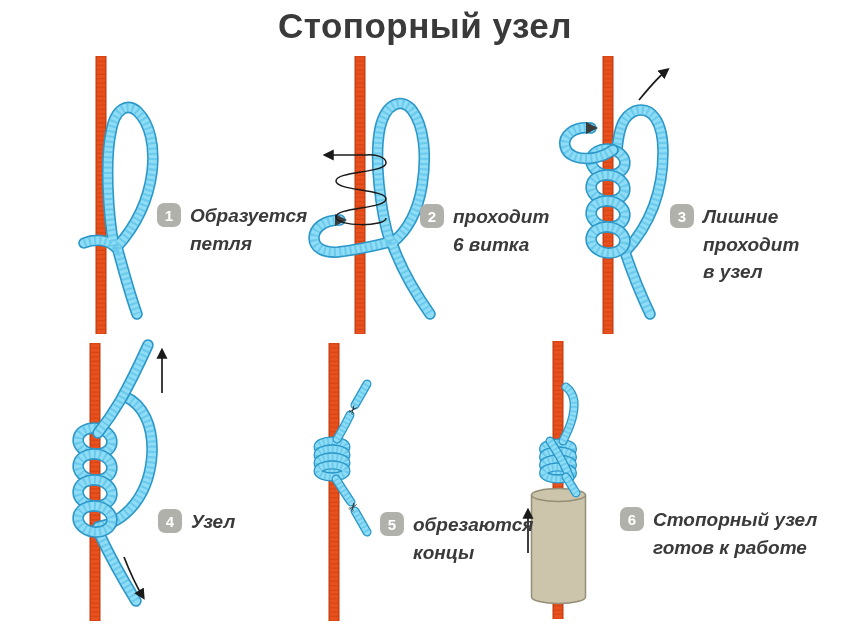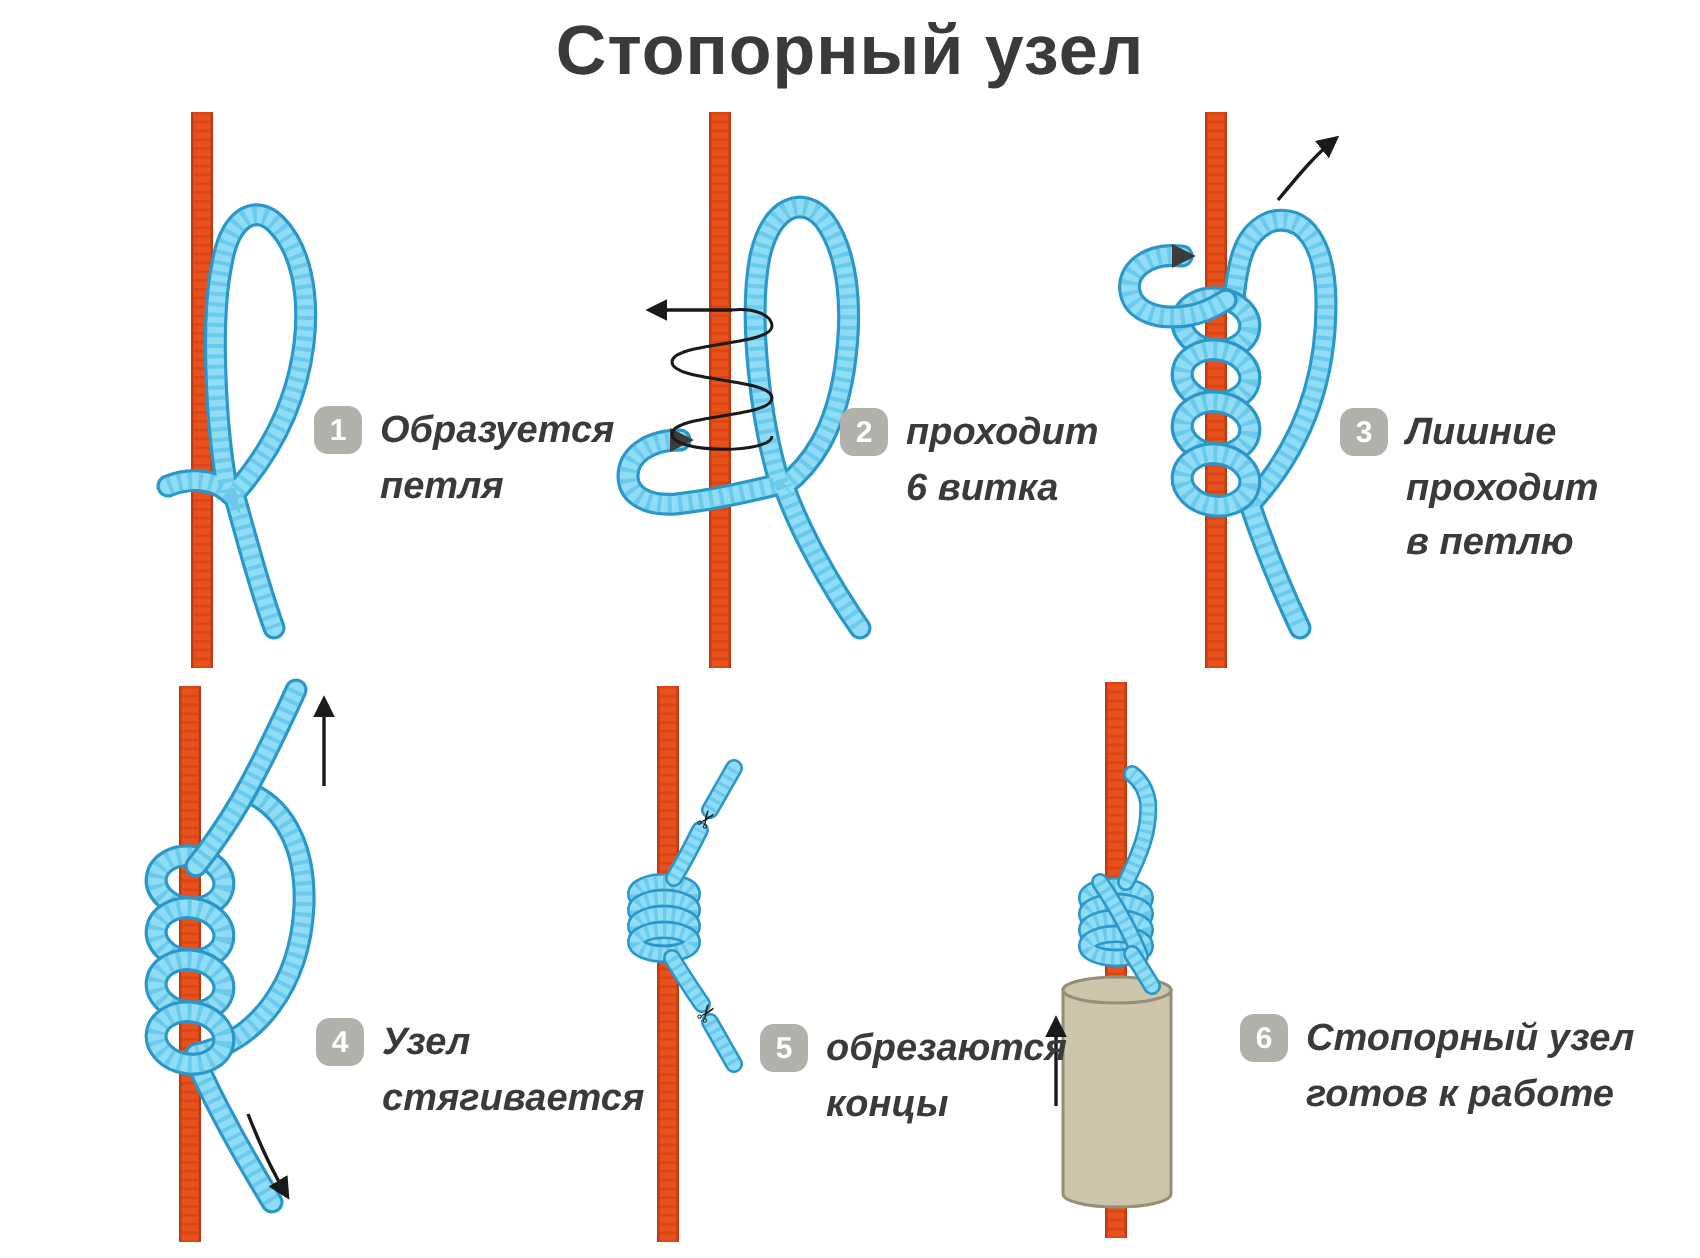--- a/index.html
+++ b/index.html
@@ -262,29 +262,28 @@
     <div>проходит</div>
     <div>6 витка</div>
   </div>
 </div>
 
 <div class="label" style="left:670px;top:203px">
   <span class="badge">3</span>
   <div class="lines">
     <div>Лишние</div>
     <div>проходит</div>
-    <div>в петлю</div>
+    <div>в узел</div>
   </div>
 </div>
 
 <div class="label" style="left:158px;top:508px">
   <span class="badge">4</span>
   <div class="lines">
     <div>Узел</div>
-    <div>стягивается</div>
   </div>
 </div>
 
 <div class="label" style="left:380px;top:511px">
   <span class="badge">5</span>
   <div class="lines">
     <div>обрезаются</div>
     <div>концы</div>
   </div>
 </div>

